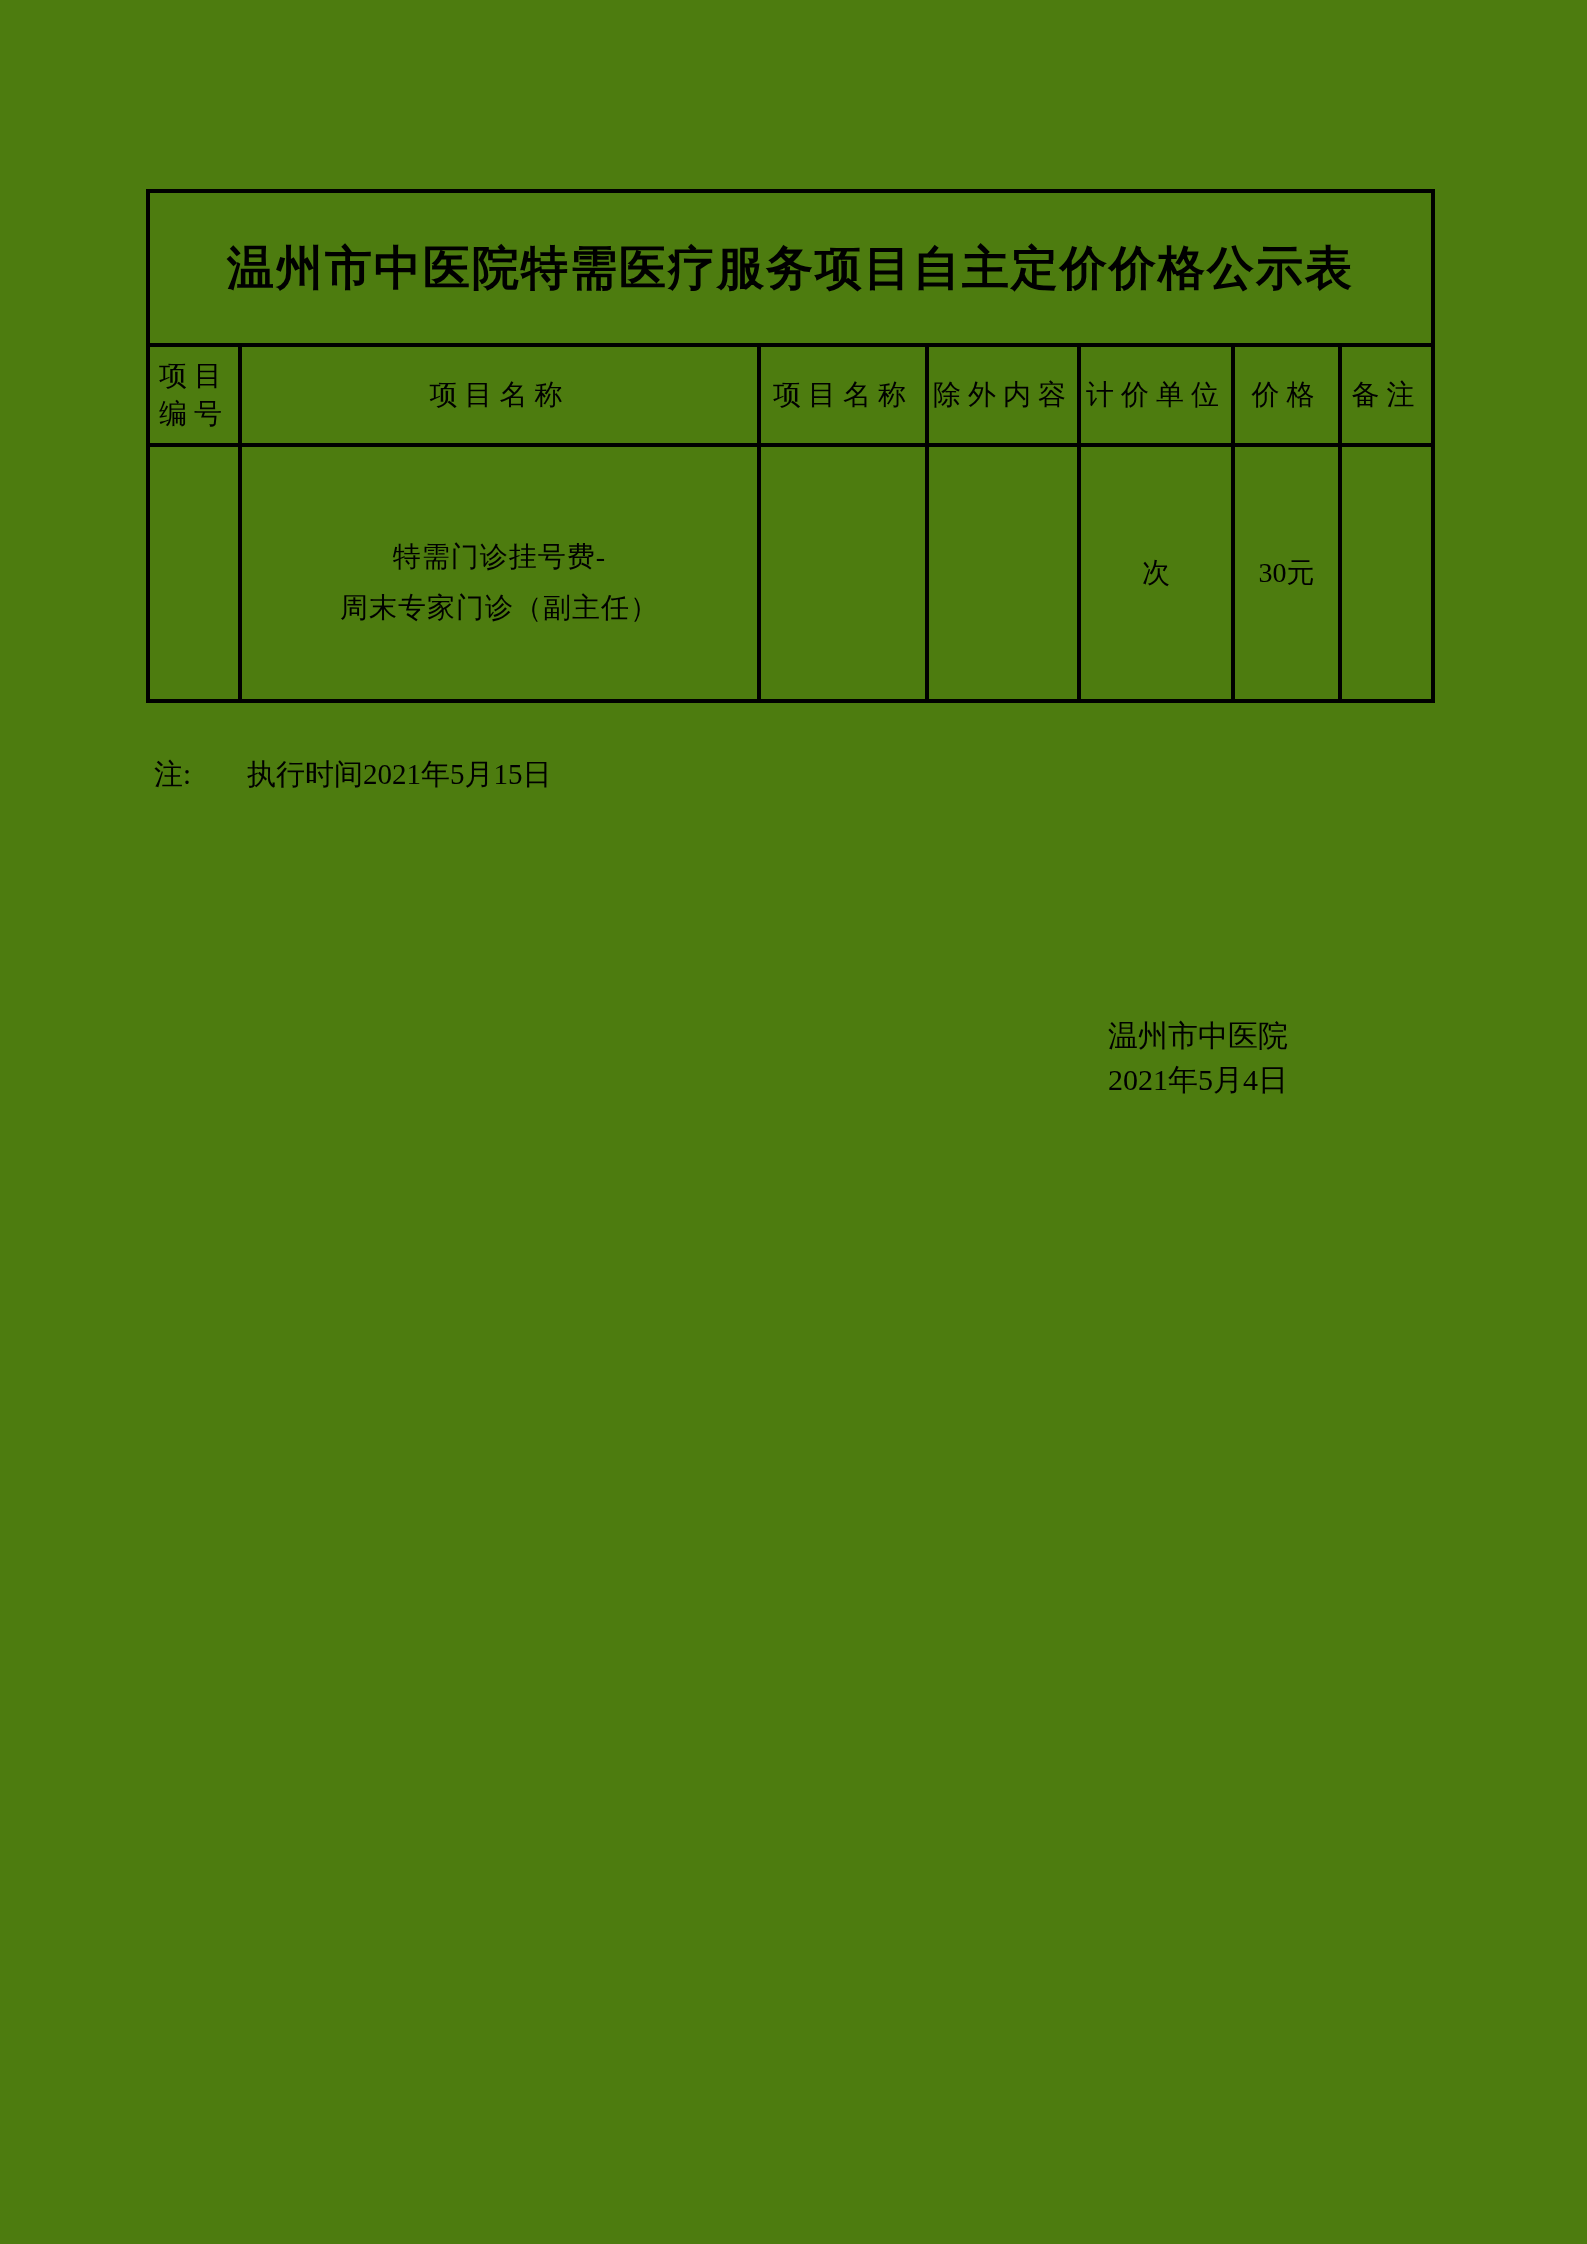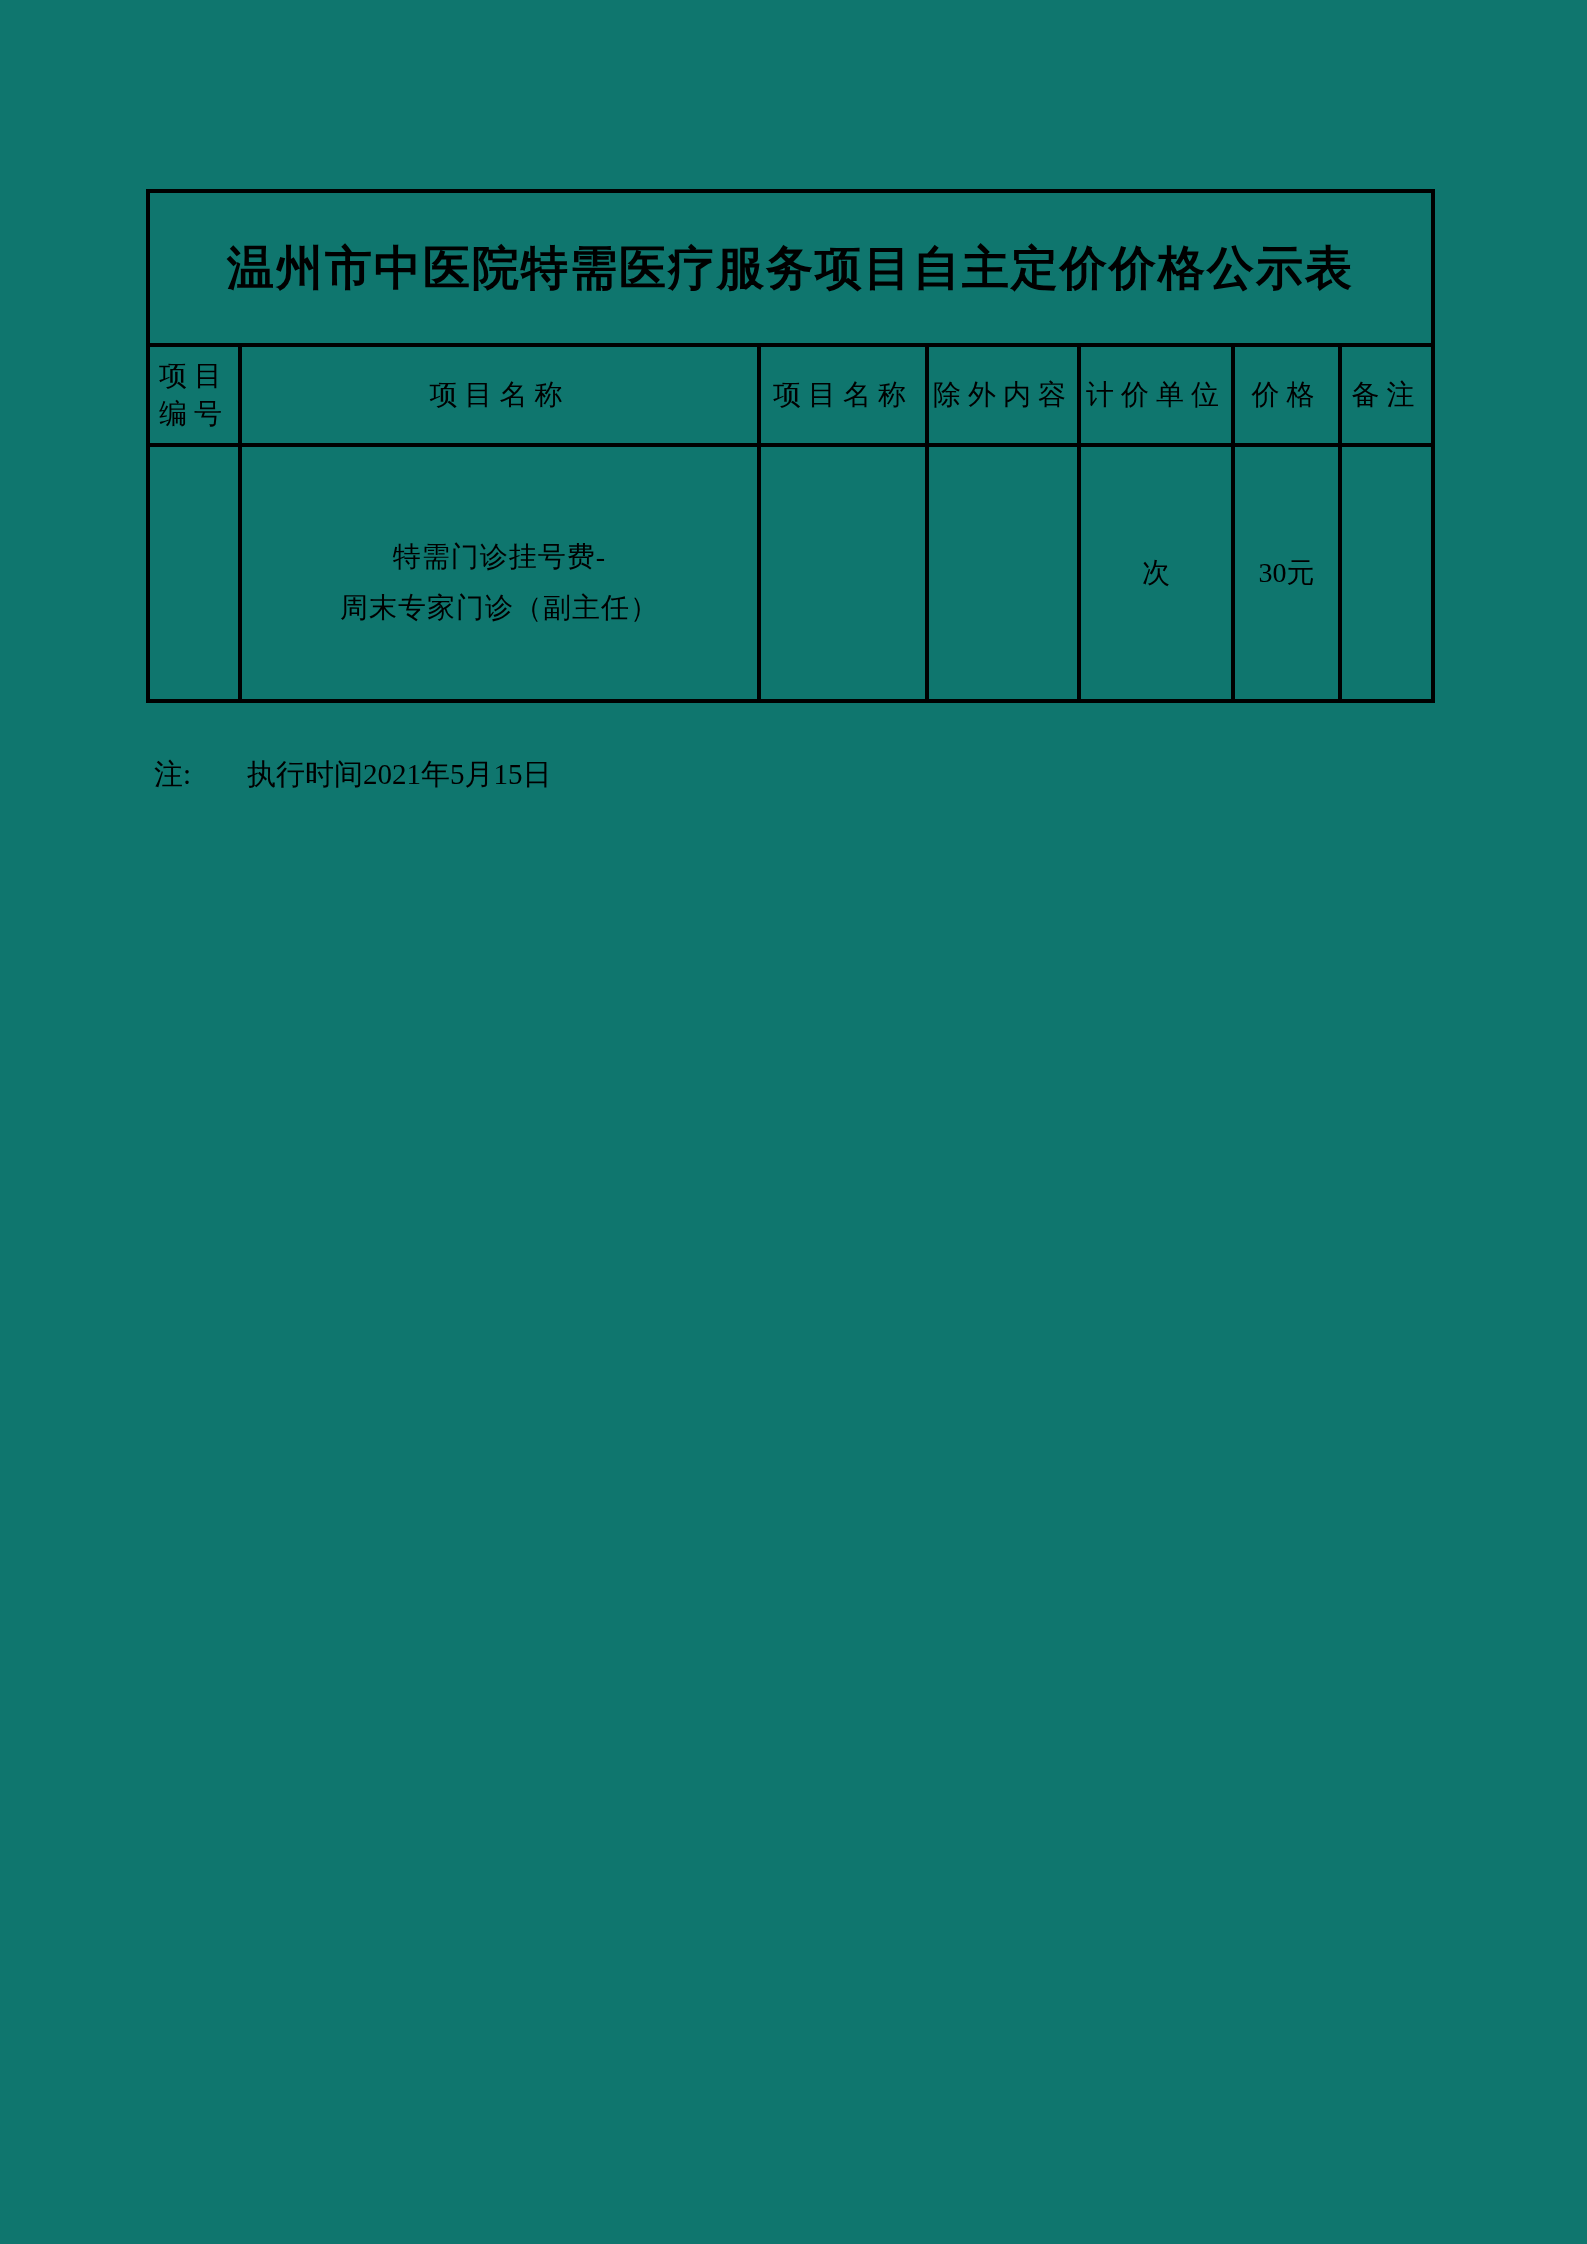--- a/index.html
+++ b/index.html
@@ -4,21 +4,21 @@
 <style>
   html, body {
     margin: 0;
     padding: 0;
     background: #ffffff;
   }
   .sheet {
     position: relative;
     width: 1587px;
     height: 2244px;
-    background: #0f766e;
+    background: #4d7c0f;
     color: #000000;
     font-family: "Liberation Serif", "DejaVu Serif", serif;
     overflow: hidden;
   }
   .price-table {
     position: absolute;
     left: 146px;
     top: 189px;
     width: 1285px;
     border-collapse: collapse;
@@ -118,14 +118,18 @@
         <td>30元</td>
         <td></td>
       </tr>
     </tbody>
   </table>
 
   <div class="note">
     <span class="note-label">注:</span><span class="note-text">执行时间2021年5月15日</span>
   </div>
 
+  <div class="signature">
+    <div>温州市中医院</div>
+    <div>2021年5月4日</div>
+  </div>
 
 </div>
 
 </body></html>

